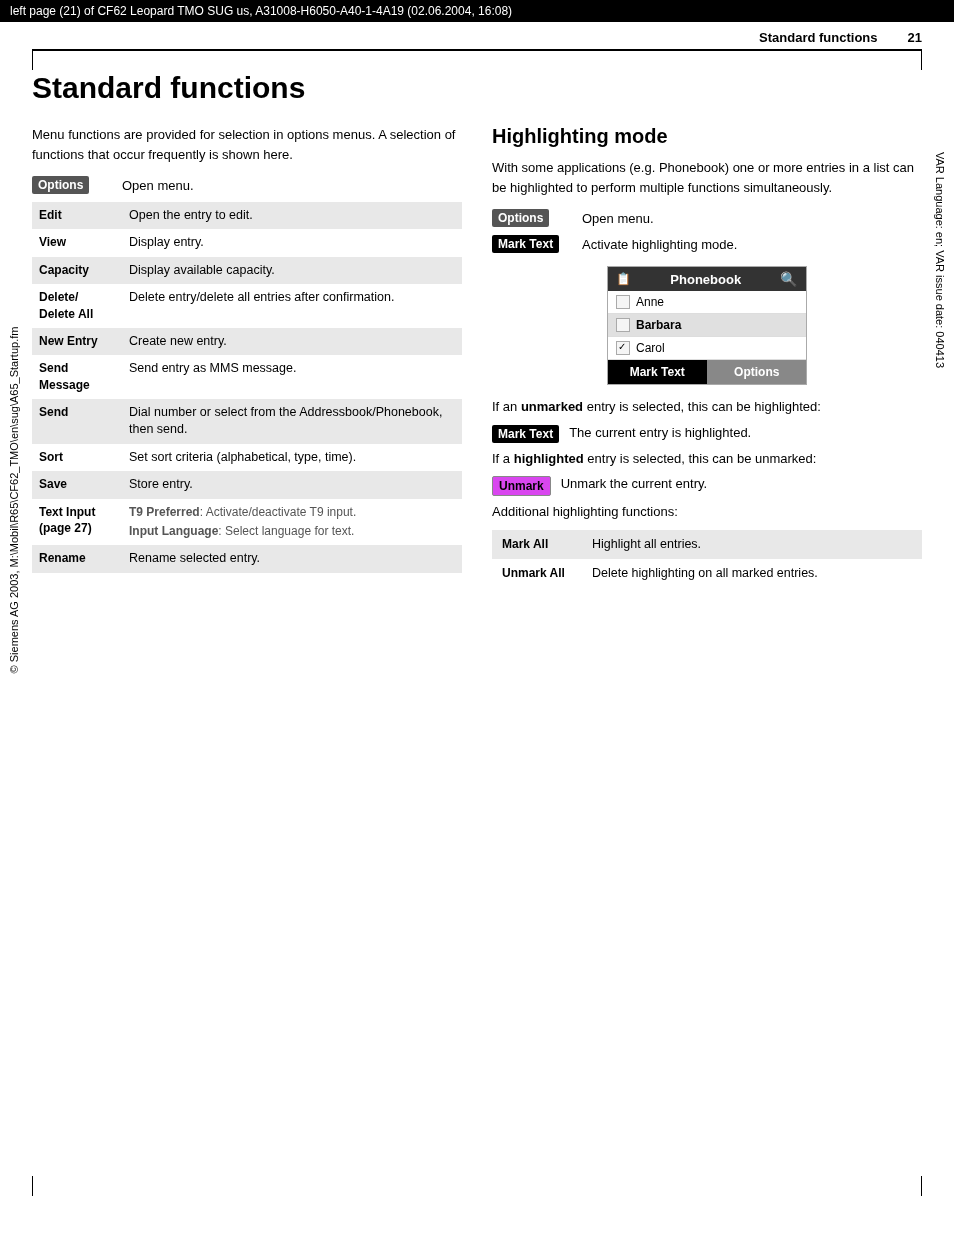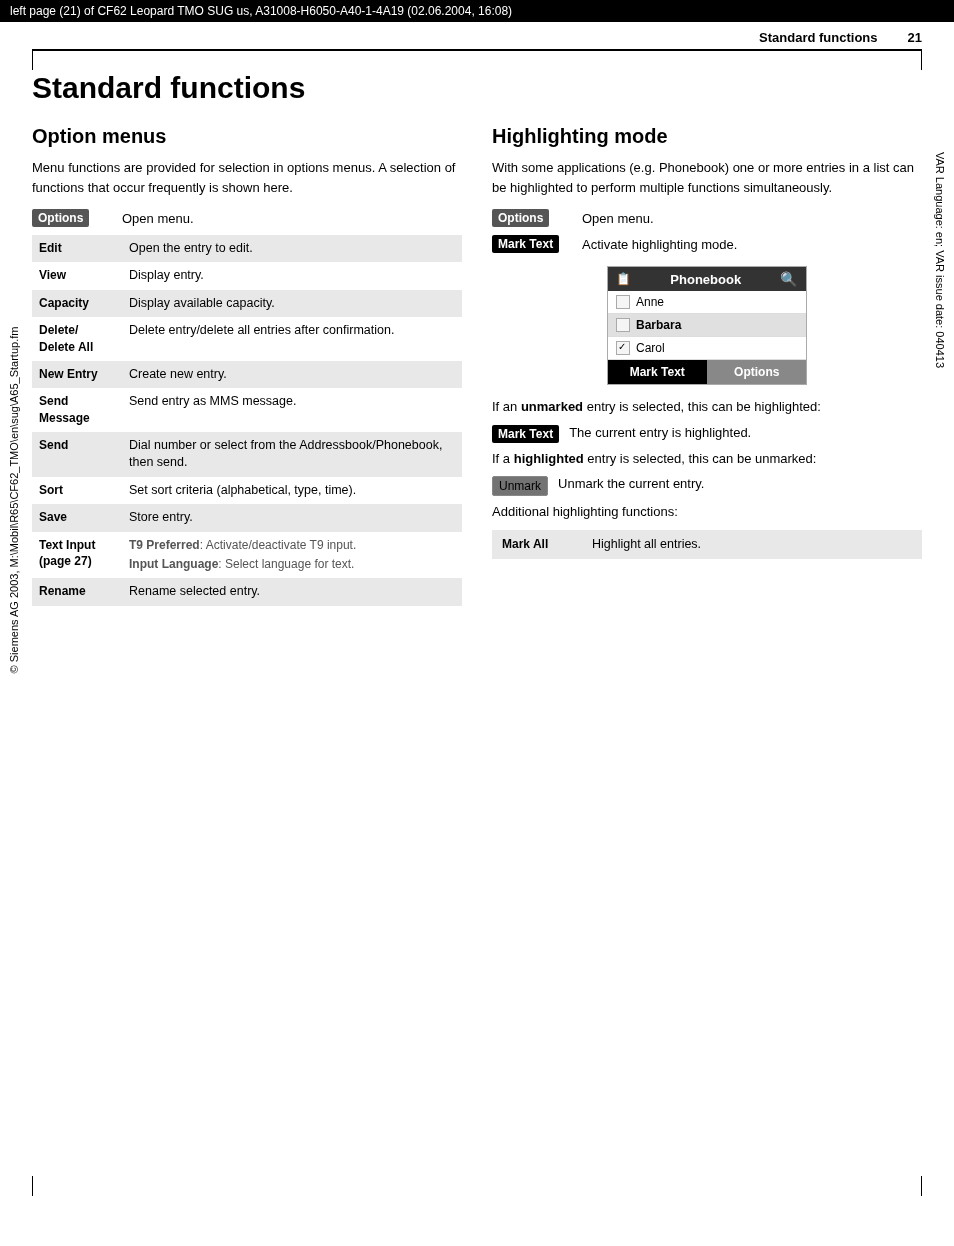--- a/index.html
+++ b/index.html
@@ -163,23 +163,23 @@
       display: inline-block;
       background: #000;
       color: #fff;
       font-weight: bold;
       font-size: 12px;
       padding: 2px 6px;
       border-radius: 2px;
     }
     .btn-unmark {
       display: inline-block;
-      background: #737373;
+      background: #d946ef;
       color: #000;
-      font-weight: normal;
+      font-weight: bold;
       font-size: 12px;
       padding: 2px 6px;
       border-radius: 2px;
       border: 1px solid #888;
     }
 
     
     .option-row {
       display: flex;
       align-items: flex-start;
@@ -384,21 +384,20 @@
   <div class="page-header">
     <span class="page-header-title">Standard functions</span>
     <span class="page-number">21</span>
   </div>
 
   <h1 class="main-title">Standard functions</h1>
 
   <div class="two-col">
 
     <div class="col-left">
-      <h2 class="section-title">Option menus</h2>
       <p class="section-intro">Menu functions are provided for selection in options menus. A selection of functions that occur frequently is shown here.</p>
 
       <div class="option-row">
         <span class="label">
           <span class="btn-options">Options</span>
         </span>
         <span class="desc">Open menu.</span>
       </div>
 
       <table class="options-table">
@@ -518,18 +517,22 @@
       </div>
 
       <p class="para">Additional highlighting functions:</p>
 
       <table class="highlight-table">
         <tbody id="highlight-table-body">
         <tr>
               <td style="white-space: pre-line;">Mark All</td>
               <td>Highlight all entries.</td>
             </tr>
+            <tr>
+              <td style="white-space: pre-line;">Unmark All</td>
+              <td>Delete highlighting on all marked entries.</td>
+            </tr>
           </tbody>
       </table>
 
     </div>
   </div>
 </div>
 
 </body></html>

